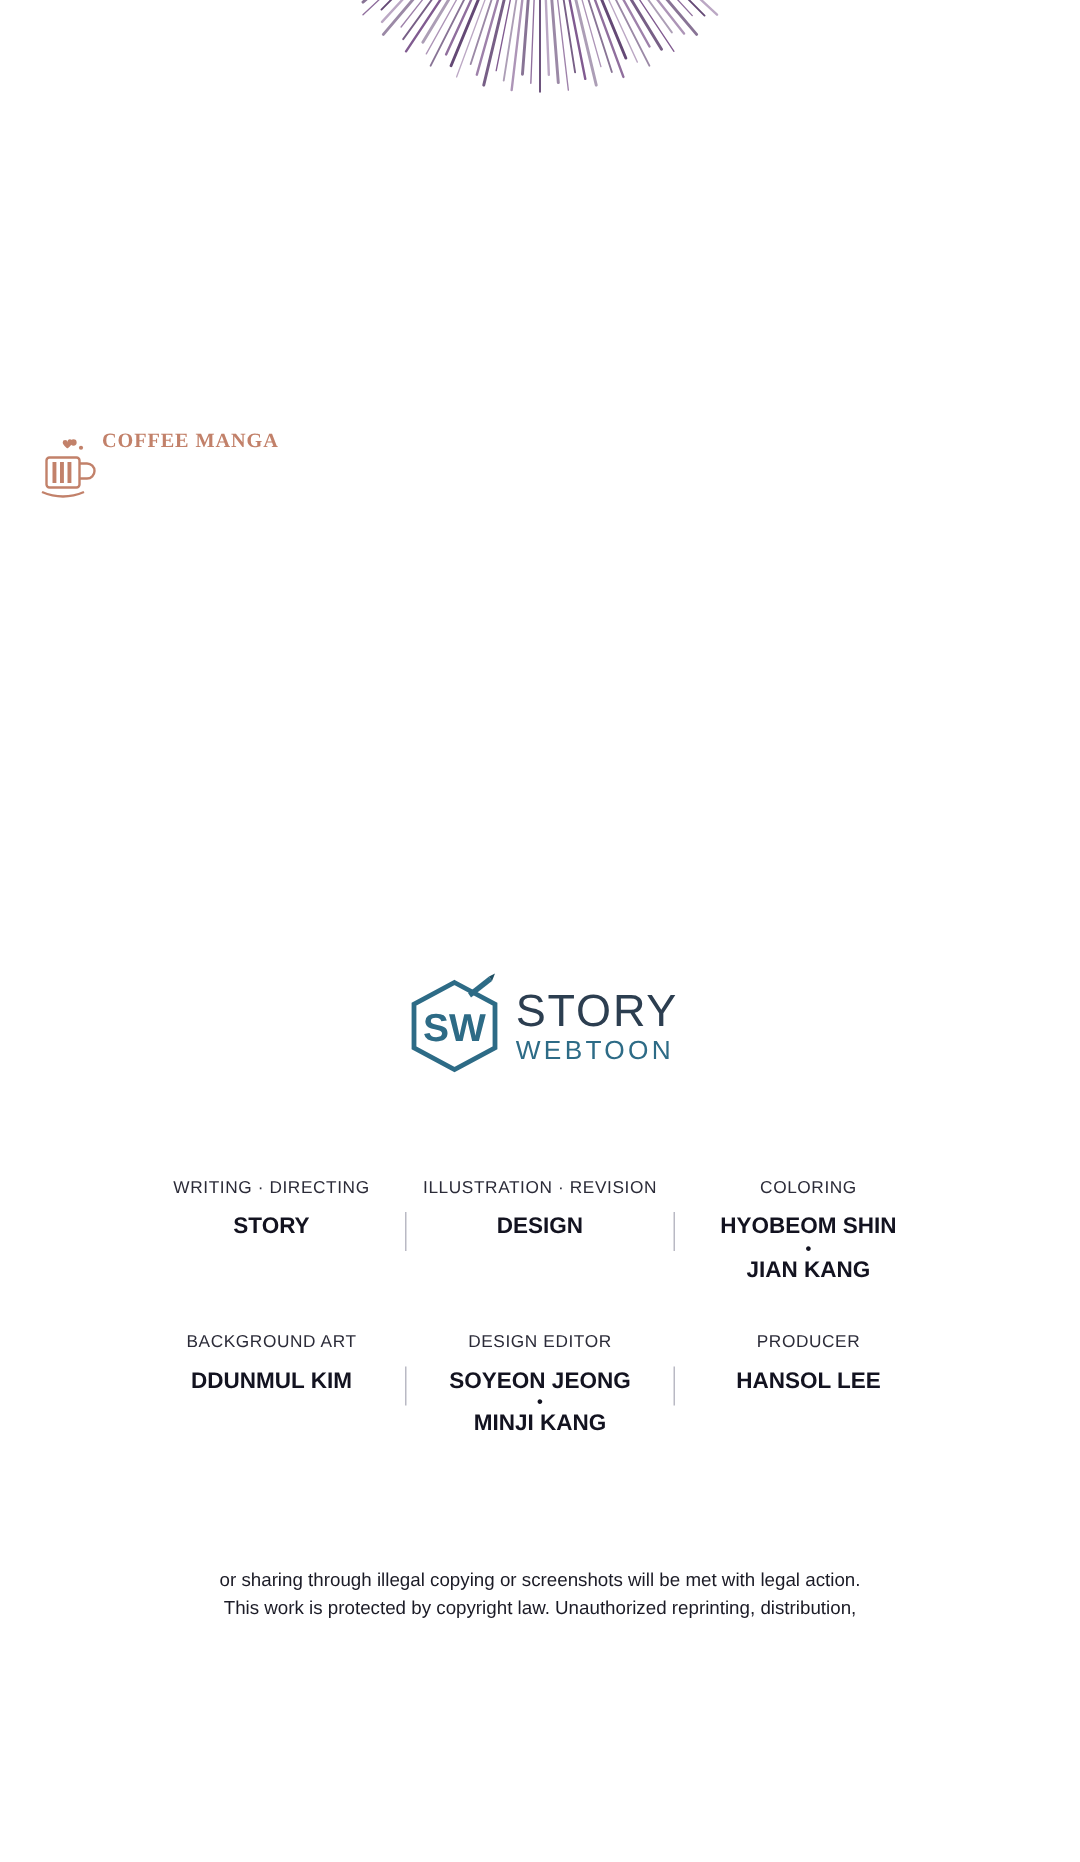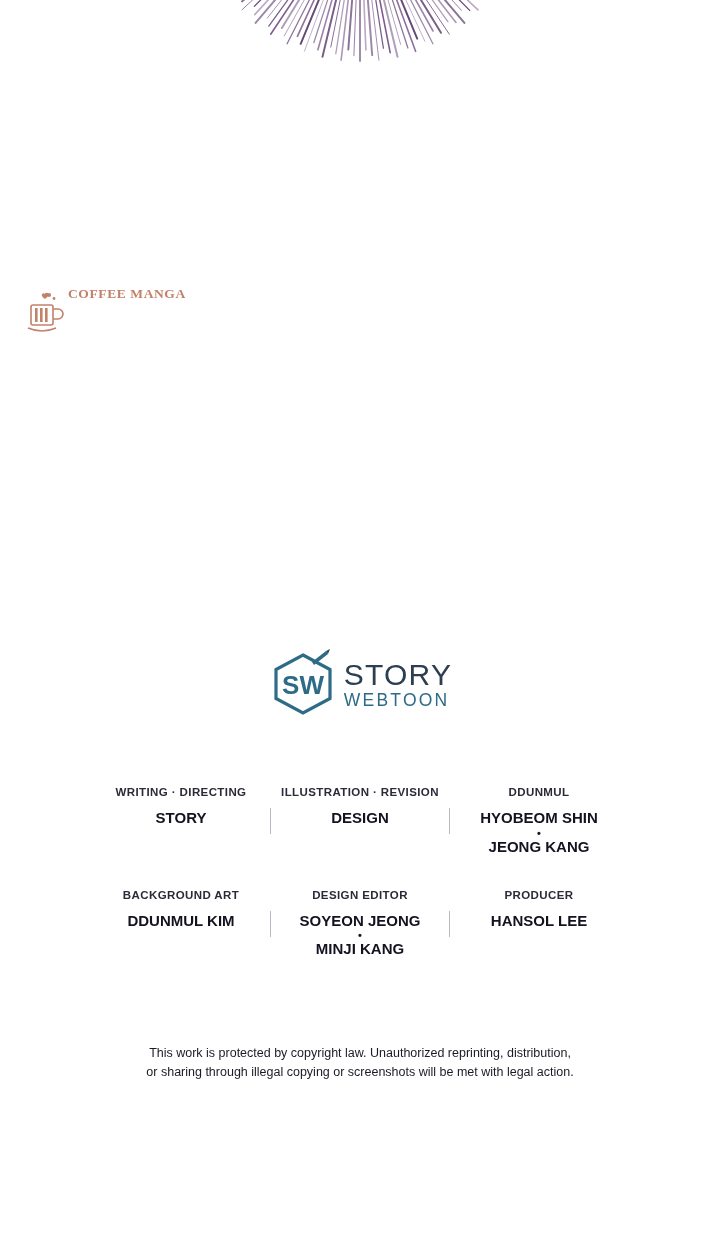--- a/index.html
+++ b/index.html
@@ -102,21 +102,21 @@
   .credit-row.second { margin-top: 34px; }
   .credit-col {
     width: 178px;
     text-align: center;
     position: relative;
   }
   .credit-role {
     font-size: 11.5px;
     letter-spacing: 0.4px;
     color: #2b2b38;
-    font-weight: 700;
+    font-weight: 400;
     margin-bottom: 12px;
   }
   .credit-names {
     font-size: 15px;
     font-weight: 700;
     color: #131320;
     line-height: 1.05;
   }
   .credit-names .dot {
     display: block;
@@ -265,25 +265,25 @@
     </div>
     <div class="divider"></div>
     <div class="credit-col">
       <div class="credit-role">ILLUSTRATION · REVISION</div>
       <div class="credit-names">
         <span class="nm">DESIGN</span>
       </div>
     </div>
     <div class="divider"></div>
     <div class="credit-col">
-      <div class="credit-role">DDUNMUL</div>
+      <div class="credit-role">COLORING</div>
       <div class="credit-names">
         <span class="nm">HYOBEOM SHIN</span>
         <span class="dot">•</span>
-        <span class="nm">JEONG KANG</span>
+        <span class="nm">JIAN KANG</span>
       </div>
     </div>
   </div>
 
   <div class="credit-row second">
     <div class="credit-col">
       <div class="credit-role">BACKGROUND ART</div>
       <div class="credit-names">
         <span class="nm">DDUNMUL KIM</span>
       </div>
@@ -302,15 +302,15 @@
       <div class="credit-role">PRODUCER</div>
       <div class="credit-names">
         <span class="nm">HANSOL LEE</span>
       </div>
     </div>
   </div>
 
 </div>
 
 <div class="copyright">
+  <span>or sharing through illegal copying or screenshots will be met with legal action.</span>
   <span>This work is protected by copyright law. Unauthorized reprinting, distribution,</span>
-  <span>or sharing through illegal copying or screenshots will be met with legal action.</span>
 </div>
 
 </body></html>

